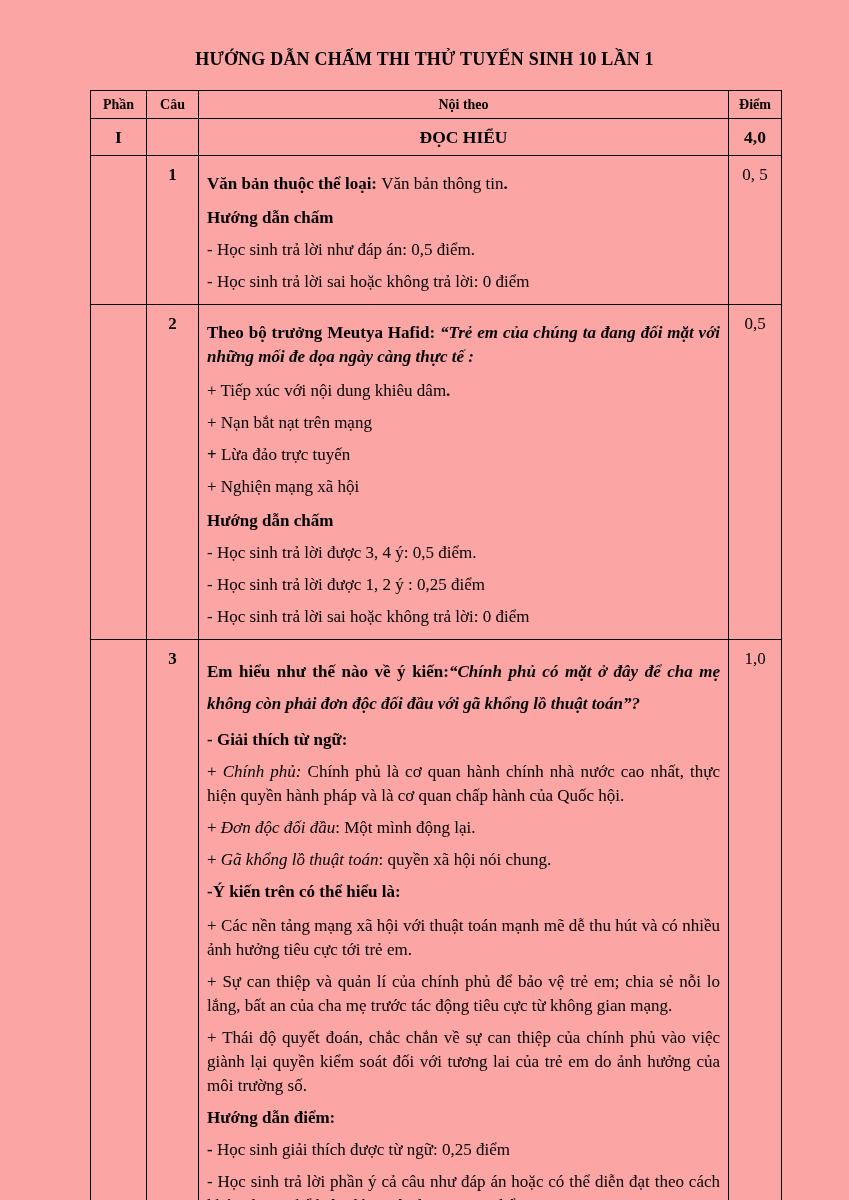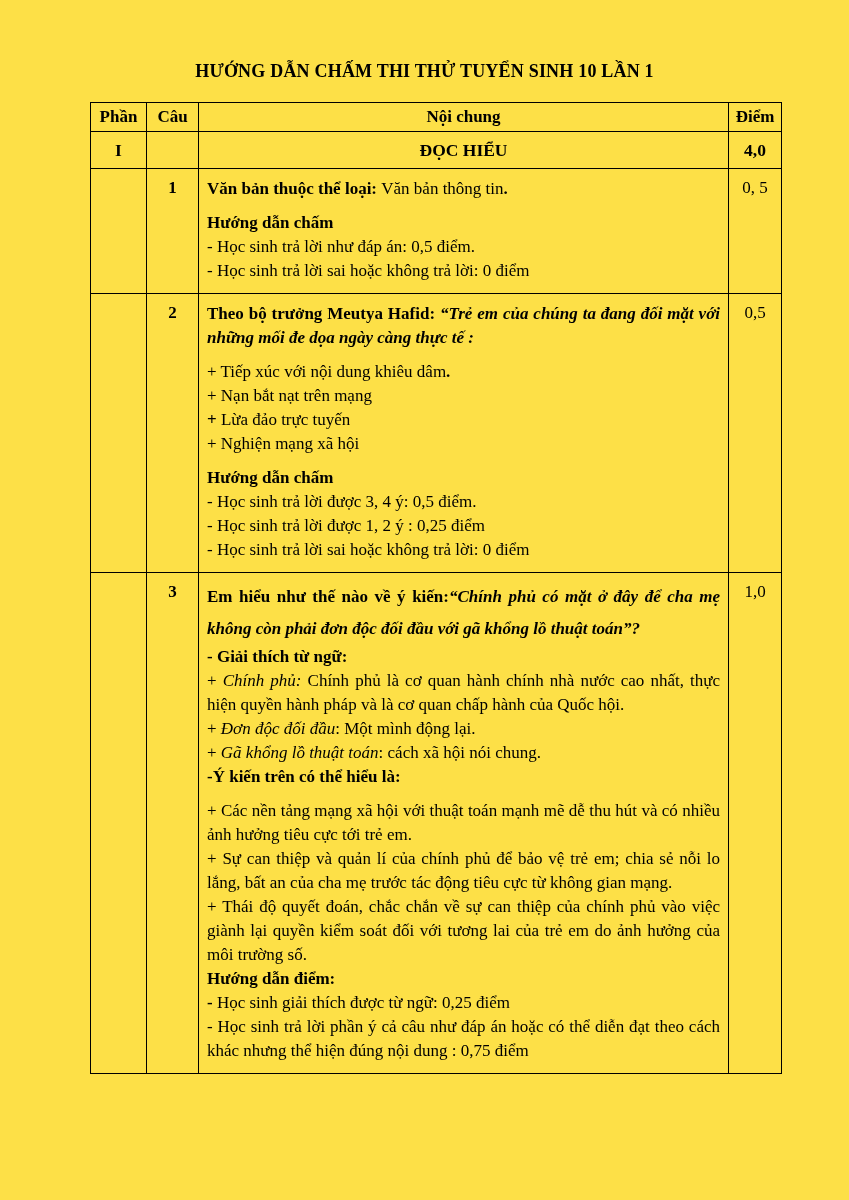--- a/index.html
+++ b/index.html
@@ -6,23 +6,23 @@
   html, body { background: #ffffff; }
   body {
     width: 849px;
     min-height: 1200px;
     color: #000;
     font-family: "Liberation Serif", "DejaVu Serif", serif;
   }
   .page {
     width: 849px;
     height: 1200px;
-    padding-top: 56px;
+    padding-top: 44px;
     overflow: hidden;
-    background: #fde047;
+    background: #fca5a5;
   }
   .title-block { text-align: center; }
   .title-line {
     font-size: 18px;
     font-weight: bold;
     line-height: 30px;
     letter-spacing: 0.2px;
   }
   table.grading {
     table-layout: fixed;
@@ -30,21 +30,21 @@
     width: 691px;
     margin-left: 90px;
     margin-top: 16px;
     font-size: 17px;
   }
   .grading th, .grading td {
     border: 1px solid #000;
     vertical-align: top;
   }
   .grading th {
-    font-size: 17px;
+    font-size: 14px;
     font-weight: bold;
     text-align: center;
     vertical-align: middle;
     padding: 4px 2px;
     height: 28px;
   }
   tr.section-row td {
     height: 37px;
     font-weight: bold;
     text-align: center;
@@ -63,20 +63,21 @@
     font-weight: normal;
     margin-left: 24px;
   }
   td.col-content {
     padding: 8px 8px 10px 8px;
   }
   .para {
     text-align: justify;
     line-height: 24px;
     font-size: 17px;
+    margin-top: 8px;
   }
   .para.gap { margin-top: 10px; }
   .para.spaced { line-height: 32px; font-family: Liberation Serif, serif; }
   .b { font-weight: bold; }
   .i { font-style: italic; }
 </style>
 </head>
 <body>
 
 <div class="page">
@@ -89,21 +90,21 @@
     <colgroup>
       <col style="width:56px">
       <col style="width:52px">
       <col style="width:530px">
       <col style="width:53px">
     </colgroup>
     <thead>
       <tr>
         <th>Phần</th>
         <th>Câu</th>
-        <th>Nội chung</th>
+        <th>Nội theo</th>
         <th>Điểm</th>
       </tr>
     </thead>
     <tbody>
       <tr class="section-row">
         <td>I</td>
         <td></td>
         <td>ĐỌC HIỂU</td>
         <td>4,0</td>
       </tr>
@@ -137,21 +138,21 @@
           <td class="col-points">0,5</td>
         </tr>
         <tr>
           <td class="col-part"></td>
           <td class="col-question">3</td>
           <td class="col-content">
             <p class="para spaced"><span class="b">Em hiểu như thế nào về ý kiến:</span><span class="b i">“Chính phủ có mặt ở đây để cha mẹ không còn phải đơn độc đối đầu với gã khổng lồ thuật toán”?</span></p>
             <p class="para"><span class="b">- Giải thích từ ngữ:</span></p>
             <p class="para"><span>+ </span><span class="i">Chính phủ:</span><span> Chính phủ là cơ quan hành chính nhà nước cao nhất, thực hiện quyền hành pháp và là cơ quan chấp hành của Quốc hội.</span></p>
             <p class="para"><span>+ </span><span class="i">Đơn độc đối đầu</span><span>: Một mình động lại.</span></p>
-            <p class="para"><span>+ </span><span class="i">Gã khổng lồ thuật toán</span><span>: cách xã hội nói chung.</span></p>
+            <p class="para"><span>+ </span><span class="i">Gã khổng lồ thuật toán</span><span>: quyền xã hội nói chung.</span></p>
             <p class="para"><span class="b">-Ý kiến trên  có thể hiểu là:</span></p>
             <p class="para gap"><span>+ Các nền tảng mạng xã hội với thuật toán mạnh mẽ dễ thu hút và có nhiều ảnh hưởng tiêu cực tới trẻ em.</span></p>
             <p class="para"><span>+ Sự can thiệp và quản lí của chính phủ để bảo vệ trẻ em; chia sẻ nỗi lo lắng, bất an của cha mẹ trước tác động tiêu cực từ không gian mạng.</span></p>
             <p class="para"><span>+ Thái độ quyết đoán, chắc chắn về sự can thiệp của chính phủ vào việc giành lại quyền kiểm soát đối với tương lai của trẻ em do ảnh hưởng của môi trường số.</span></p>
             <p class="para"><span class="b">Hướng dẫn điểm:</span></p>
             <p class="para"><span class="b">-</span><span> Học sinh giải thích được từ ngữ: 0,25 điểm</span></p>
             <p class="para"><span>- Học sinh trả lời phần ý cả câu như đáp án hoặc có thể diễn đạt theo cách khác nhưng thể hiện đúng nội dung : 0,75 điểm</span></p>
           </td>
           <td class="col-points">1,0</td>
         </tr>

